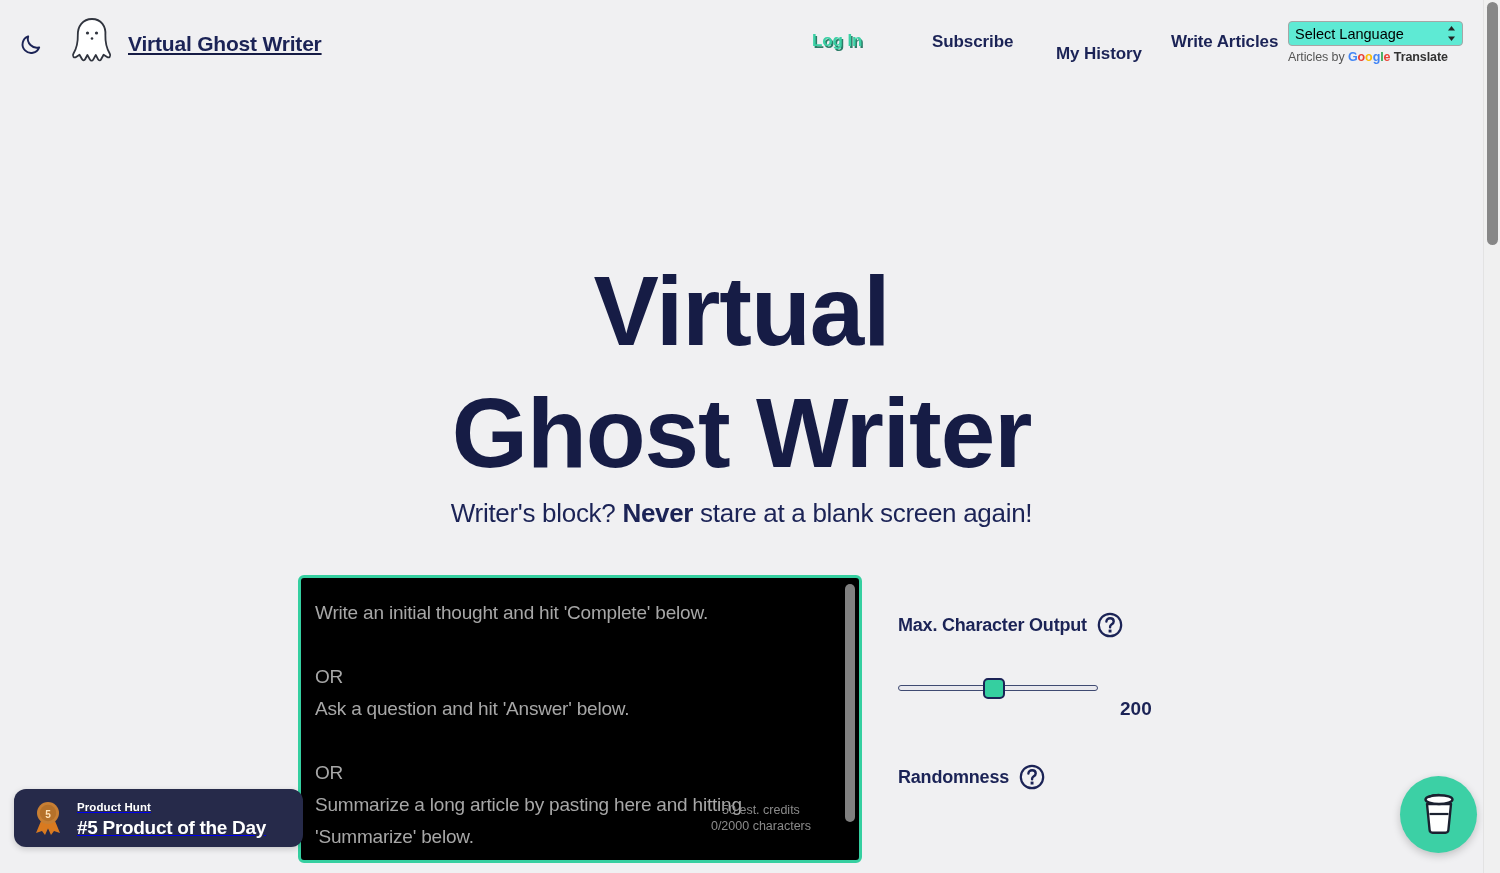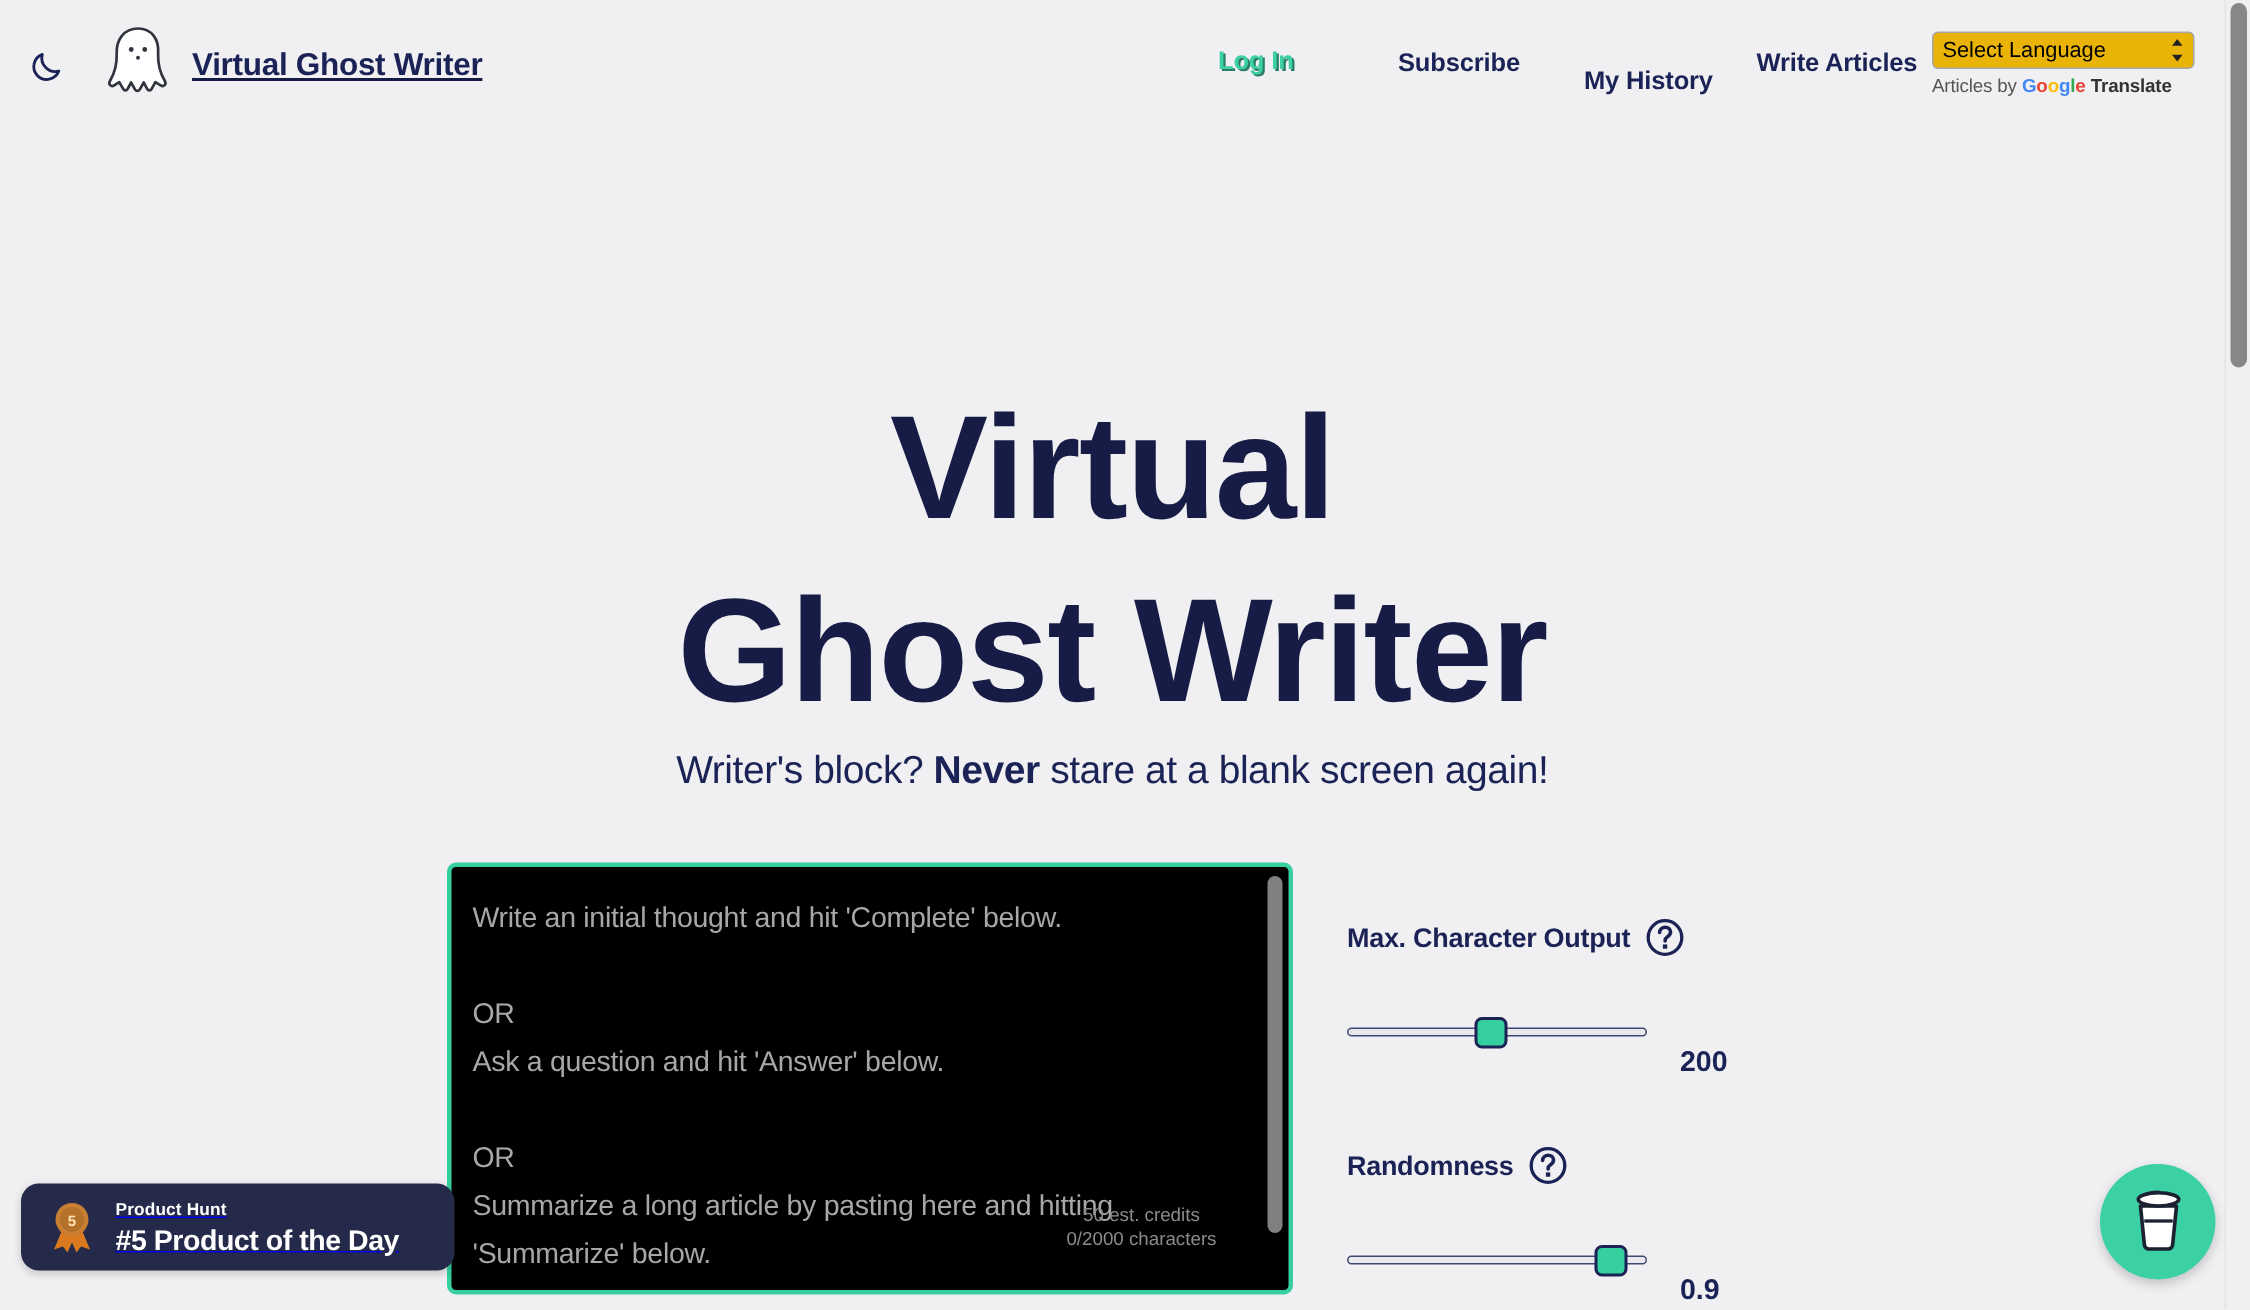--- a/index.html
+++ b/index.html
@@ -100,21 +100,21 @@
     top: 21px; right: 20px;
     width: 175px;
     text-align: left;
   }
   .lang-select {
     width: 175px;
     height: 25px;
     font-family: "Liberation Sans", sans-serif;
     font-size: 14.5px;
     color: #000;
-    background: #eab308;
+    background: #5eead4;
     border: 1px solid #a6a6a6;
     border-radius: 4px;
     padding: 0 20px 0 6px;
     -webkit-appearance: none;
     appearance: none;
   }
   .lang-select-wrap { position: relative; width: 175px; height: 25px; }
   .lang-arrows {
     position: absolute;
     right: 7px; top: 4px;
@@ -394,27 +394,20 @@
     <div class="control-head">
       <span class="control-label">Randomness</span>
       <span class="help-icon">
         <svg viewBox="0 0 26 26" width="26" height="26" aria-hidden="true">
           <circle cx="13" cy="13" r="11.2" fill="none" stroke="#1b2356" stroke-width="2.2"></circle>
           <path d="M9.4 9.6c0-2 1.7-3.4 3.7-3.4s3.6 1.3 3.6 3.2c0 1.8-1.1 2.5-2.2 3.2-.9.6-1.4 1.1-1.4 2.2v.5" fill="none" stroke="#1b2356" stroke-width="2.4" stroke-linecap="round"></path>
           <rect x="11.6" y="17.6" width="2.9" height="2.9" fill="#1b2356"></rect>
         </svg>
       </span>
     </div>
-    <div class="slider-row">
-      <div class="slider">
-        <div class="track"></div>
-        <div class="thumb" id="thumb1" style="left: 165px;"></div>
-      </div>
-      <span class="slider-value">0.9</span>
-    </div>
   </div>
 
 </div>
 
 <a class="ph-badge" href="#">
   <span class="ph-medal">
     <svg viewBox="0 0 32 36" width="32" height="36" aria-hidden="true">
       <path d="M9 21 4 33l6-2 3 4 5-11z" fill="#d97a20"></path>
       <path d="M23 21l5 12-6-2-3 4-5-11z" fill="#d97a20"></path>
       <circle cx="16" cy="13" r="11" fill="#c87f33"></circle>

